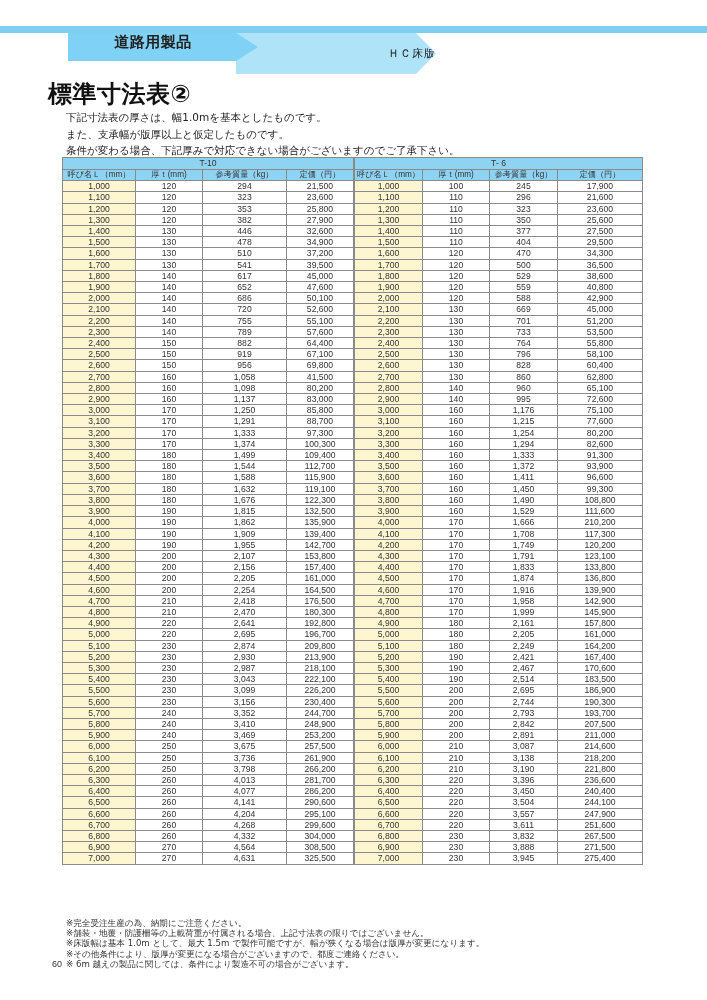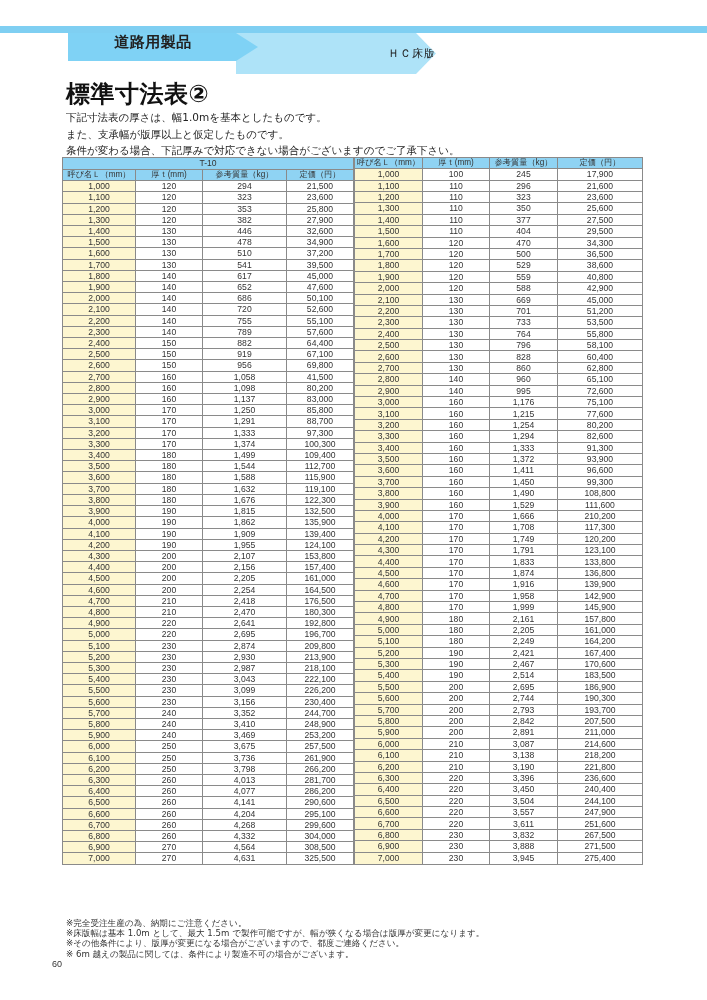--- a/index.html
+++ b/index.html
@@ -3,21 +3,21 @@
 <meta charset="utf-8">
 <style>
   html, body { margin:0; padding:0; background:#ffffff; }
   body { width:707px; height:1000px; position:relative; overflow:hidden; font-family:"DejaVu Sans", sans-serif; color:#222; }
   .top-rule { position:absolute; left:0; top:26px; width:707px; height:7px; background:#7fcff2; }
   .banner { position:absolute; left:68px; top:33px; height:28px; }
   .banner-seg1 { position:absolute; left:0; top:0; width:190px; height:28px; background:#7fd2f5; clip-path:polygon(0 0, 168px 0, 190px 50%, 168px 100%, 0 100%); z-index:2; display:flex; align-items:flex-start; justify-content:center; }
   .banner-seg1 span { font-weight:bold; font-size:15px; color:#222; padding-right:20px; letter-spacing:0.5px; }
   .banner-seg2 { position:absolute; left:168px; top:0; width:200px; height:41px; background:#aee3f8; clip-path:polygon(0 0, 180px 0, 200px 50%, 180px 100%, 0 100%); z-index:1; display:flex; align-items:center; justify-content:flex-end; }
   .banner-seg2 span { font-size:11px; color:#222; letter-spacing:1px; }
-  .title { position:absolute; left:66px; top:78px; font-size:24px; font-weight:bold; color:#111; letter-spacing:0.5px; }
+  .title { position:absolute; left:48px; top:78px; font-size:24px; font-weight:bold; color:#111; letter-spacing:0.5px; }
   .intro { position:absolute; left:66px; top:109px; font-size:10.5px; line-height:16.5px; color:#222; }
   .intro div { white-space:nowrap; }
   .tables { position:absolute; left:62px; top:157px; width:579px; display:flex; }
   table { border-collapse:collapse; font-size:8.6px; font-family:"Liberation Sans", sans-serif; table-layout:fixed; }
   table.t10 { width:291px;padding-left:24px; }
   table.t6 { width:288px; }
   th, td { border:1px solid #8a8a8a; padding:0; height:10.2px; line-height:10.2px; text-align:center; color:#333; white-space:nowrap; overflow:hidden; }
   th.group { background:#8fd3f3; font-weight:normal; height:11px; line-height:11px; }
   th.col { background:#8fd3f3; font-weight:normal; font-size:8.2px;margin-top:12px; }
   td.key { background:#fdf6d0; }
@@ -257,21 +257,21 @@
         <tr>
           <td class="key">4,100</td>
           <td>190</td>
           <td>1,909</td>
           <td>139,400</td>
         </tr>
         <tr>
           <td class="key">4,200</td>
           <td>190</td>
           <td>1,955</td>
-          <td>124,100</td>
+          <td>142,700</td>
         </tr>
         <tr>
           <td class="key">4,300</td>
           <td>200</td>
           <td>2,107</td>
           <td>153,800</td>
         </tr>
         <tr>
           <td class="key">4,400</td>
           <td>200</td>
@@ -438,20 +438,23 @@
   </table>
   <table class="t6">
     <colgroup>
         <col style="width:68px">
         <col style="width:67px">
         <col style="width:68px">
         <col style="width:85px">
       </colgroup>
     <thead>
       <tr>
+          <th class="group" colspan="4">T- 6</th>
+        </tr>
+      <tr>
         <th class="col">呼び名Ｌ（mm）</th>
         <th class="col">厚ｔ(mm)</th>
         <th class="col">参考質量（kg）</th>
         <th class="col">定価（円）</th>
       </tr>
     </thead>
     <tbody>
         <tr>
           <td class="key">1,000</td>
           <td>100</td>
@@ -817,18 +820,19 @@
           <td>230</td>
           <td>3,945</td>
           <td>275,400</td>
         </tr>
       </tbody>
   </table>
 </div>
 
 <div class="notes">
   <div>※完全受注生産の為、納期にご注意ください。</div>
+  <div>※舗装・地覆・防護柵等の上載荷重が付属される場合、上記寸法表の限りではございません。</div>
   <div>※床版幅は基本 1.0m として、最大 1.5m で製作可能ですが、幅が狭くなる場合は版厚が変更になります。</div>
   <div>※その他条件により、版厚が変更になる場合がございますので、都度ご連絡ください。</div>
   <div>※ 6m 越えの製品に関しては、条件により製造不可の場合がございます。</div>
 </div>
 
 <div class="page-num">60</div>
 
 </body></html>

